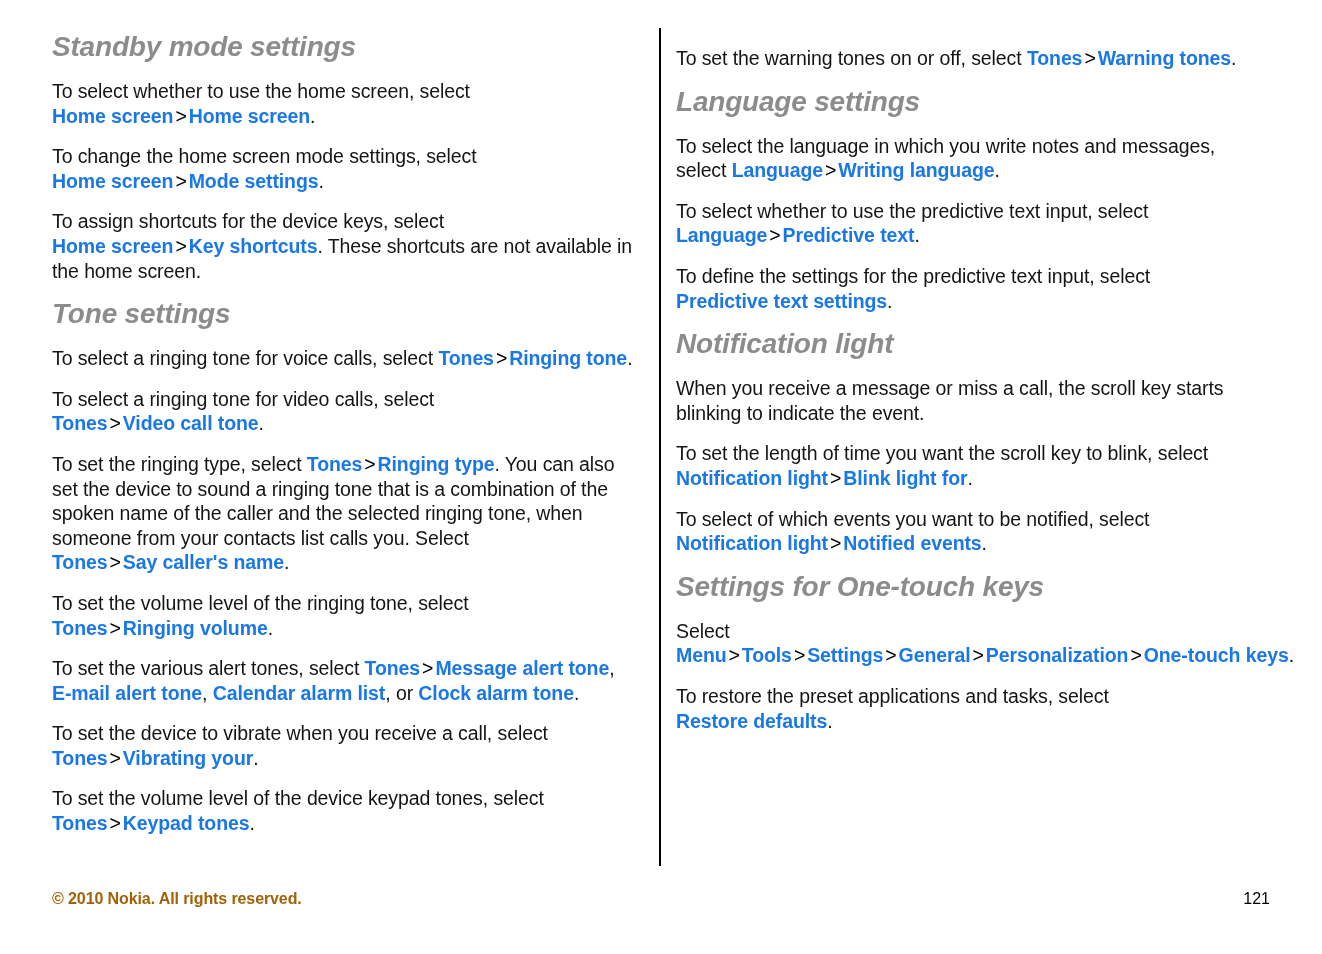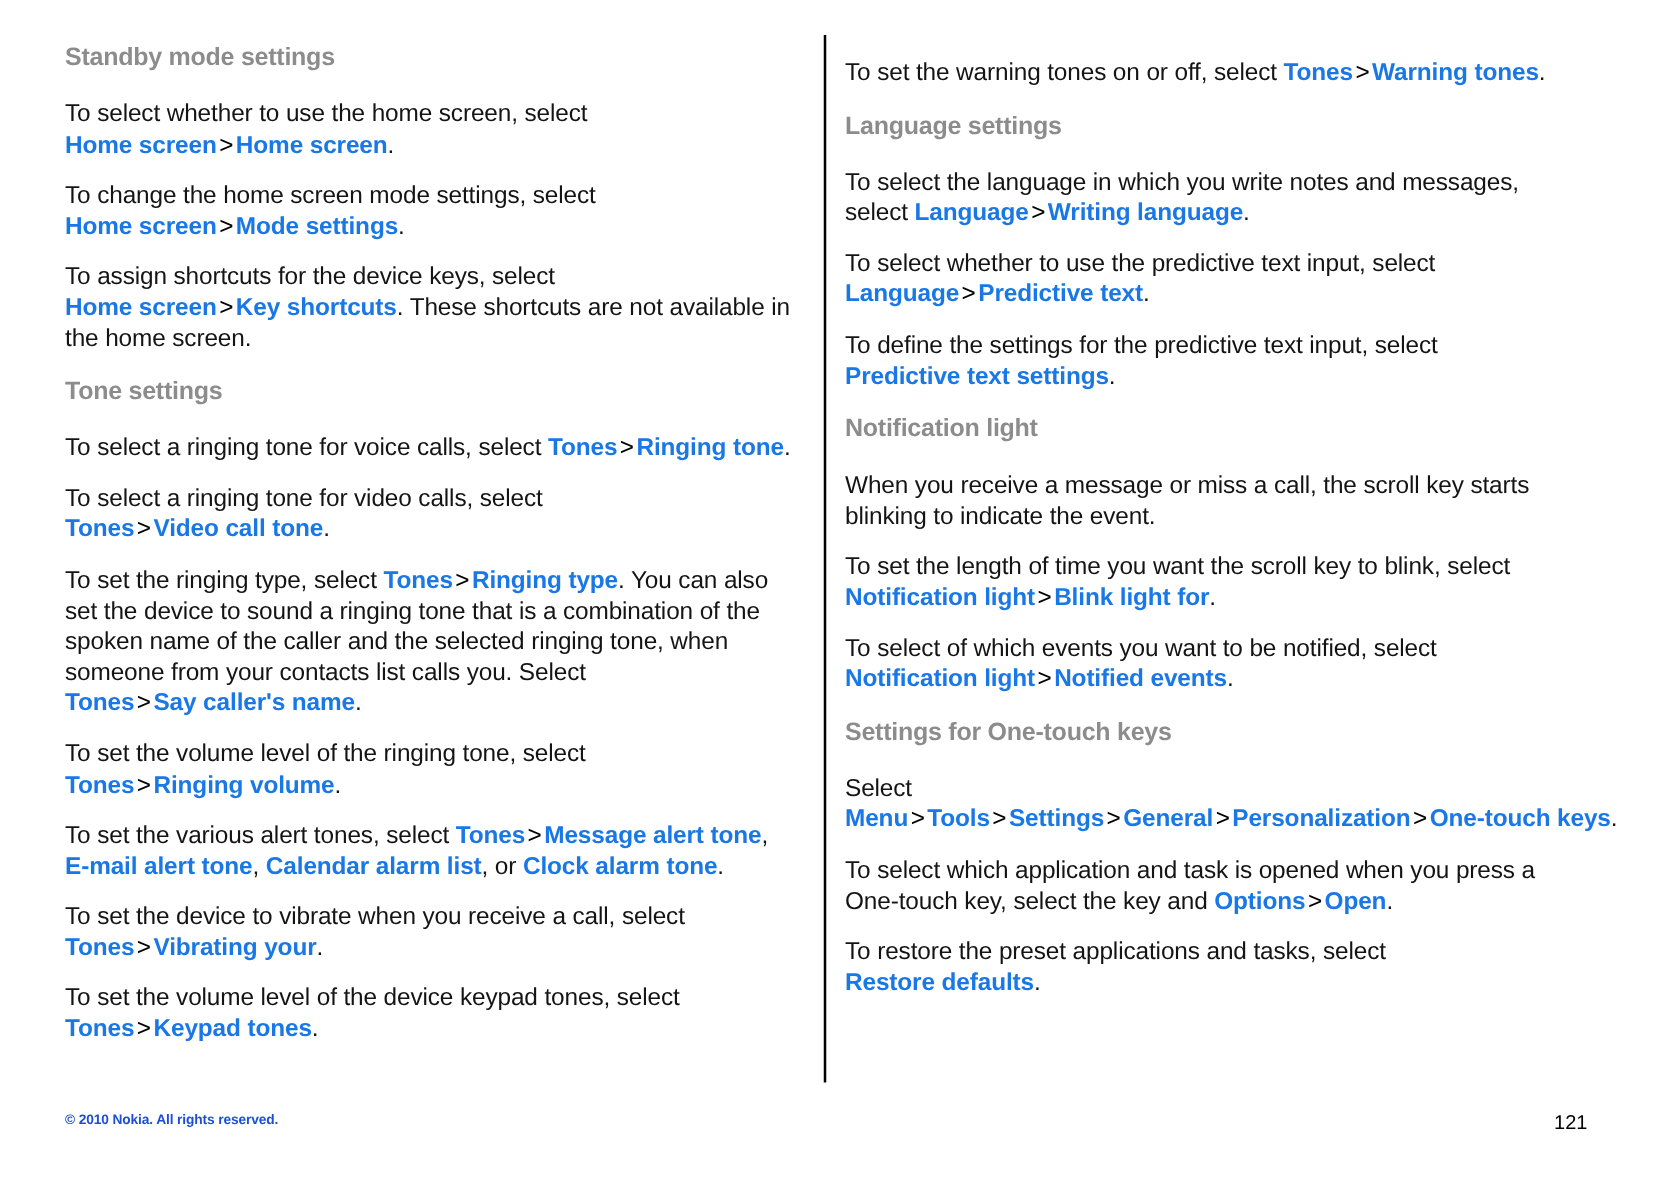--- a/index.html
+++ b/index.html
@@ -39,27 +39,28 @@
   .divider {
     position: absolute;
     left: 659px;
     top: 28px;
     width: 2px;
     height: 838px;
     background: #000000;
   }
 
   h2.section-heading {
-    font-size: 20px;
+    font-size: 28px;
     line-height: 33px;
     font-weight: bold;
     color: #8c8c8c;
     margin: 0 0 4px 0;
     letter-spacing: -0.2px;
     font-stretch: condensed;
+    font-style: italic;
   }
   .col-left  h2.section-heading.first { margin-top: 0; }
   h2.section-heading.spaced { margin-top: 14px; }
 
   p.para {
     font-size: 19.5px;
     line-height: 24.6px;
     margin: 16px 0 12px 0;
     color: #141414;
     letter-spacing: -0.1px;
@@ -81,23 +82,23 @@
   .footer {
     position: absolute;
     left: 52px;
     top: 890px;
     width: 1218px;
     height: 26px;
   }
   .footer-left {
     position: absolute;
     left: 0; top: 0;
-    font-size: 11px;
+    font-size: 16px;
     font-weight: bold;
-    color: #1d4ed8;
+    color: #a16207;
     letter-spacing: -0.1px;
   }
   .footer-right {
     position: absolute;
     right: 0; top: 0;
     font-size: 16px;
     font-weight: normal;
     color: #000000;
   }
 </style>
@@ -128,21 +129,20 @@
         <h2 class="section-heading spaced">Language settings</h2>
         <p class="para"><span>To select the language in which you write notes and messages, select </span><span class="lnk">Language</span><span class="sep">&gt;</span><span class="lnk">Writing language</span><span>.</span></p>
         <p class="para"><span>To select whether to use the predictive text input, select </span><span class="lnk">Language</span><span class="sep">&gt;</span><span class="lnk">Predictive text</span><span>.</span></p>
         <p class="para"><span>To define the settings for the predictive text input, select </span><span class="lnk">Predictive text settings</span><span>.</span></p>
         <h2 class="section-heading spaced">Notification light</h2>
         <p class="para"><span>When you receive a message or miss a call, the scroll key starts blinking to indicate the event.</span></p>
         <p class="para"><span>To set the length of time you want the scroll key to blink, select </span><span class="lnk">Notification light</span><span class="sep">&gt;</span><span class="lnk">Blink light for</span><span>.</span></p>
         <p class="para"><span>To select of which events you want to be notified, select </span><span class="lnk">Notification light</span><span class="sep">&gt;</span><span class="lnk">Notified events</span><span>.</span></p>
         <h2 class="section-heading spaced">Settings for One-touch keys</h2>
         <p class="para"><span>Select </span><span class="lnk">Menu</span><span class="sep">&gt;</span><span class="lnk">Tools</span><span class="sep">&gt;</span><span class="lnk">Settings</span><span class="sep">&gt;</span><span class="lnk">General</span><span class="sep">&gt;</span><span class="lnk">Personalization</span><span class="sep">&gt;</span><span class="lnk">One-touch keys</span><span>.</span></p>
-        <p class="para"><span>To select which application and task is opened when you press a One-touch key, select the key and </span><span class="lnk">Options</span><span class="sep">&gt;</span><span class="lnk">Open</span><span>.</span></p>
         <p class="para"><span>To restore the preset applications and tasks, select </span><span class="lnk">Restore defaults</span><span>.</span></p>
       </div>
   </div>
 
   <div class="footer">
     <div class="footer-left">© 2010 Nokia. All rights reserved.</div>
     <div class="footer-right">121</div>
   </div>
 
 </div>

